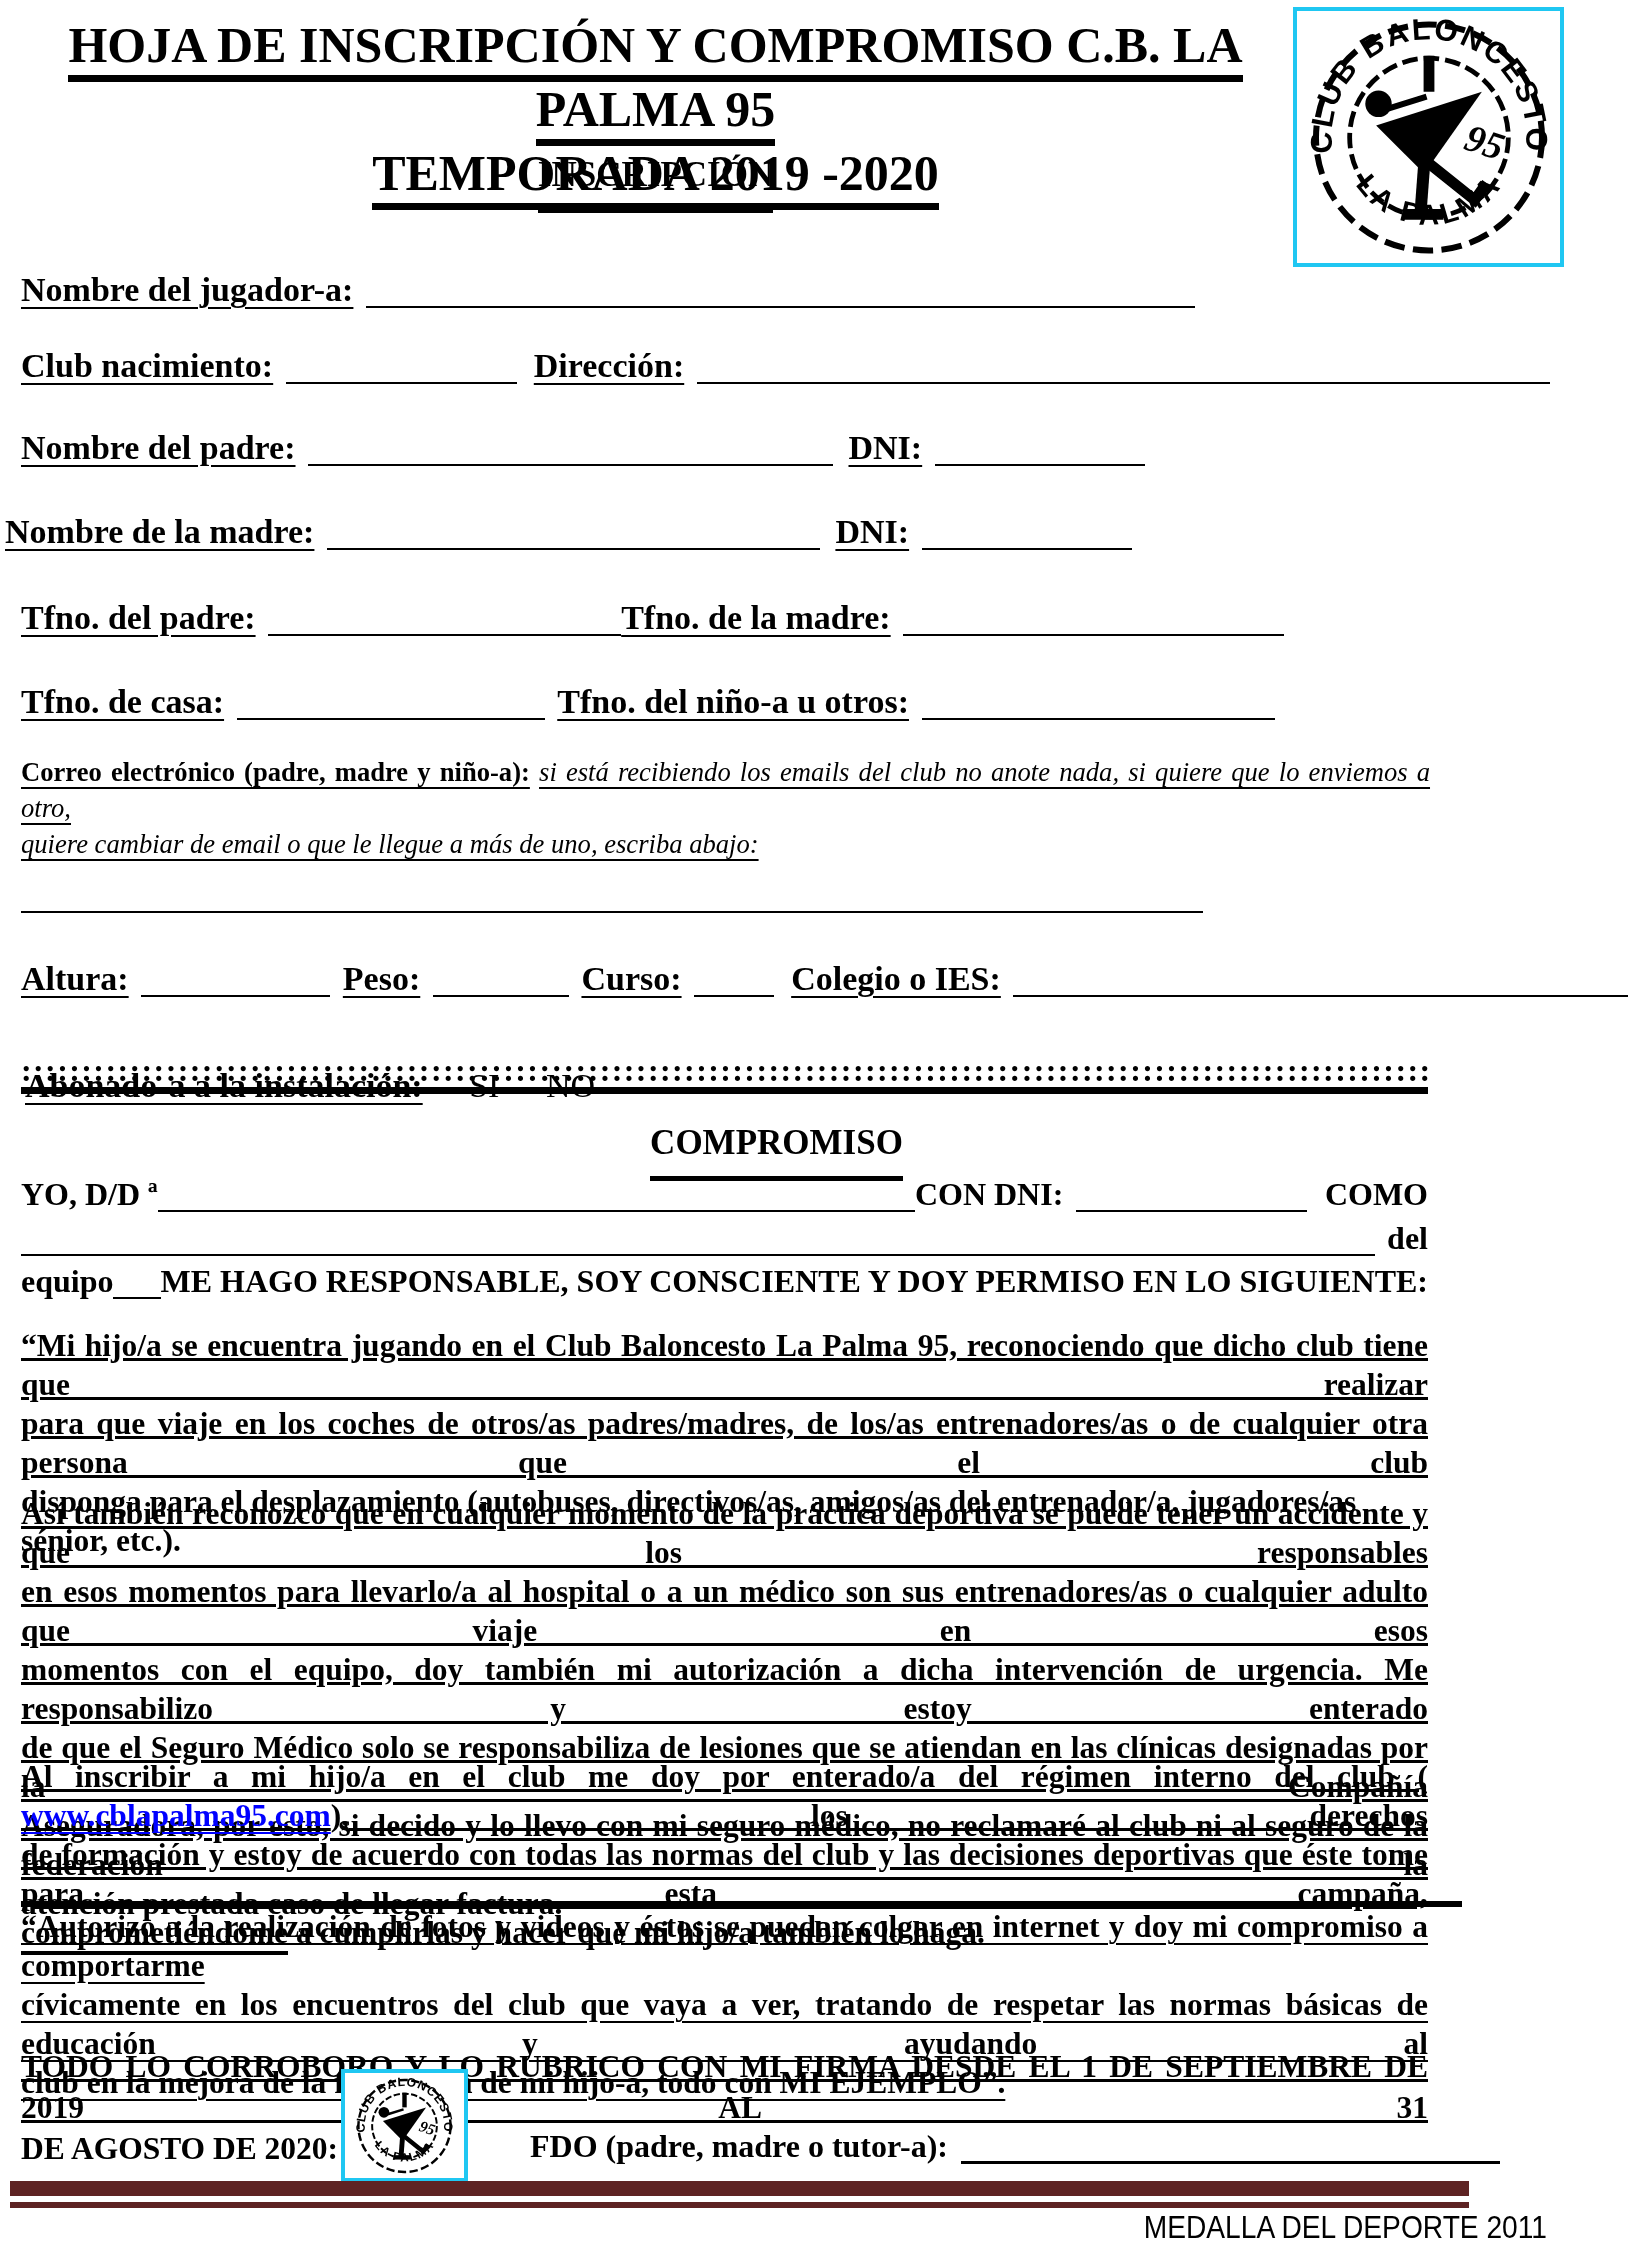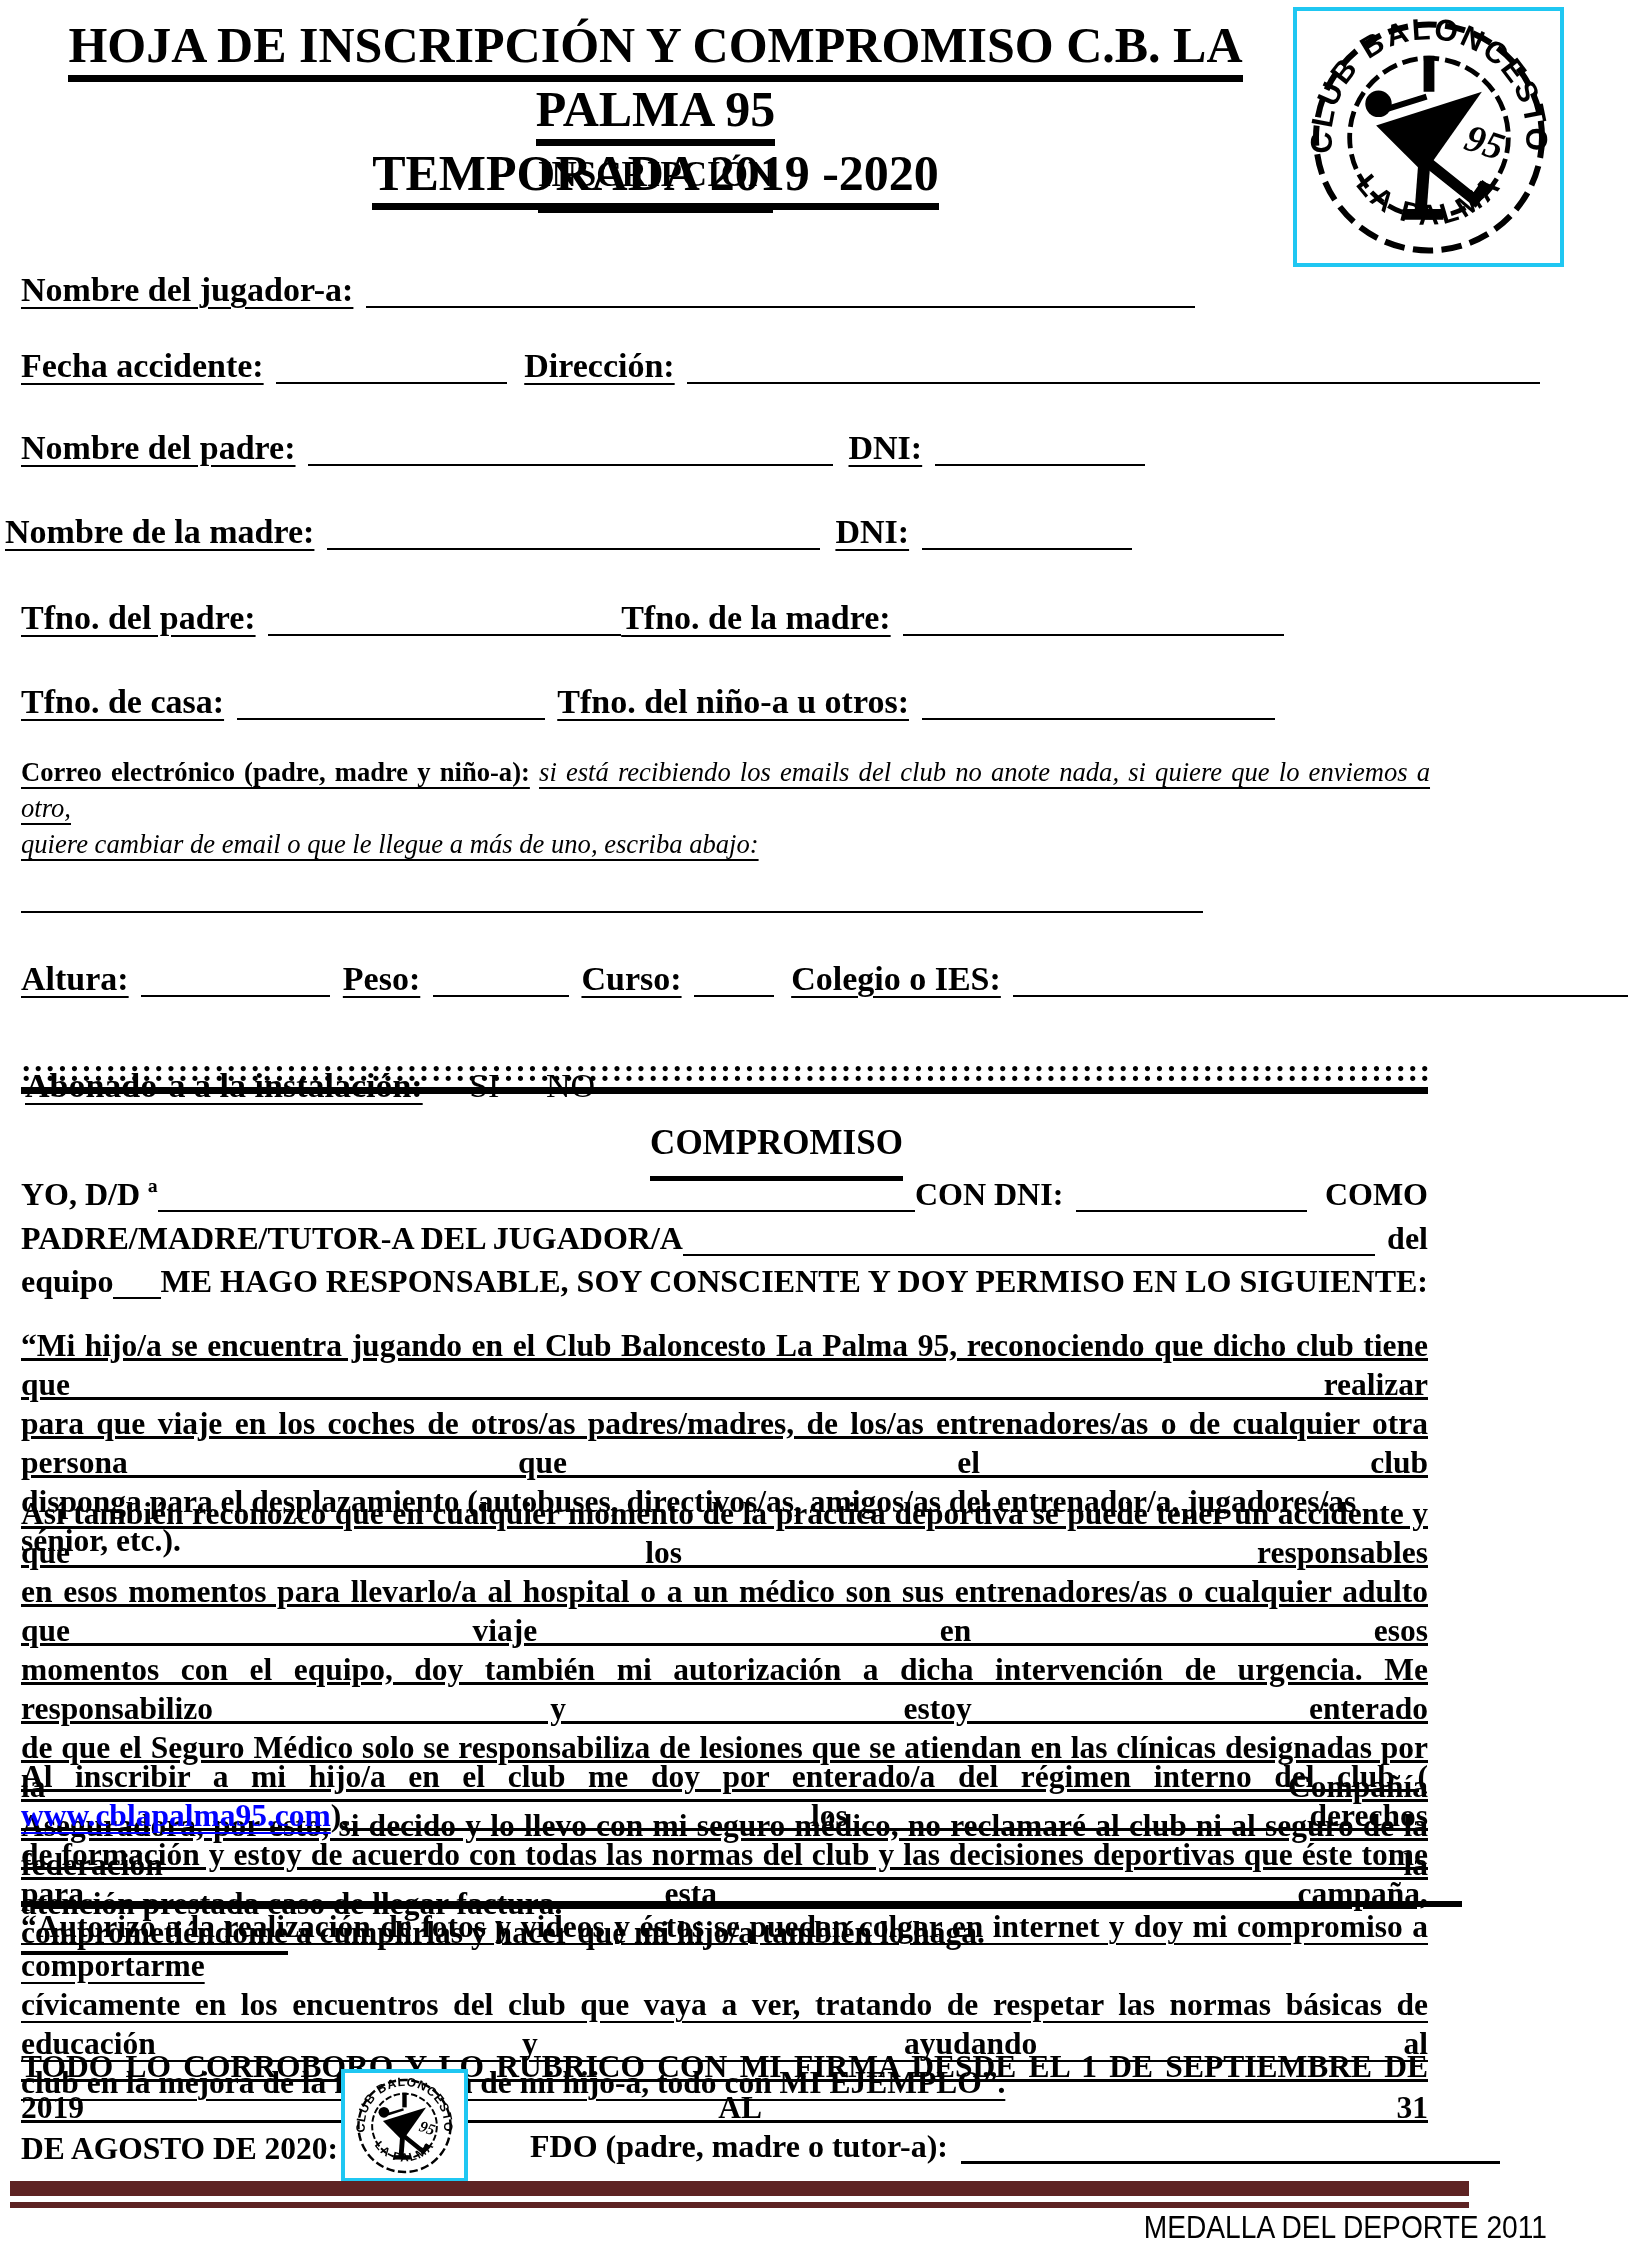--- a/index.html
+++ b/index.html
@@ -98,21 +98,21 @@
 
   <div class="abs h-ins">
     <span class="hbar">INSCRIPCIÓN</span>
   </div>
 
   <div class="abs row" style="left:21px;top:271px;">
     <span class="lbl">Nombre del jugador-a:</span><span class="sp"></span><span class="bl" style="width:829px"></span>
   </div>
 
   <div class="abs row" style="left:21px;top:347px;">
-    <span class="lbl">Fecha accidente:</span><span class="sp"></span><span class="bl" style="width:231px"></span><span class="sp" style="width:17px"></span><span class="lbl">Dirección:</span><span class="sp"></span><span class="bl" style="width:853px"></span>
+    <span class="lbl">Club nacimiento:</span><span class="sp"></span><span class="bl" style="width:231px"></span><span class="sp" style="width:17px"></span><span class="lbl">Dirección:</span><span class="sp"></span><span class="bl" style="width:853px"></span>
   </div>
 
   <div class="abs row" style="left:21px;top:429px;">
     <span class="lbl">Nombre del padre:</span><span class="sp"></span><span class="bl" style="width:525px"></span><span class="sp" style="width:15.4px"></span><span class="lbl">DNI:</span><span class="sp"></span><span class="bl" style="width:210px"></span>
   </div>
 
   <div class="abs row" style="left:5px;top:513px;">
     <span class="lbl">Nombre de la madre:</span><span class="sp"></span><span class="bl" style="width:493px"></span><span class="sp" style="width:15.4px"></span><span class="lbl">DNI:</span><span class="sp"></span><span class="bl" style="width:210px"></span>
   </div>
 
@@ -158,21 +158,20 @@
     <span>YO, D/D ª</span>
       <span class="bl grow"></span>
       <span>CON DNI:</span>
       <span class="sp"></span>
       <span class="bl" style="width:231px"></span>
       <span class="sp" style="width:18px"></span>
       <span>COMO</span>
   </div>
 
   <div class="abs cline" style="top:1220px;">
-    <span>PADRE/MADRE/TUTOR-A DEL JUGADOR/A</span>
       <span class="bl grow"></span>
       <span class="sp"></span>
       <span>del</span>
   </div>
 
   <div class="abs cline" style="top:1263px;">
     <span>equipo</span>
       <span class="bl" style="width:129px"></span>
       <span>ME HAGO RESPONSABLE, SOY CONSCIENTE Y DOY PERMISO EN LO SIGUIENTE:</span>
   </div>

